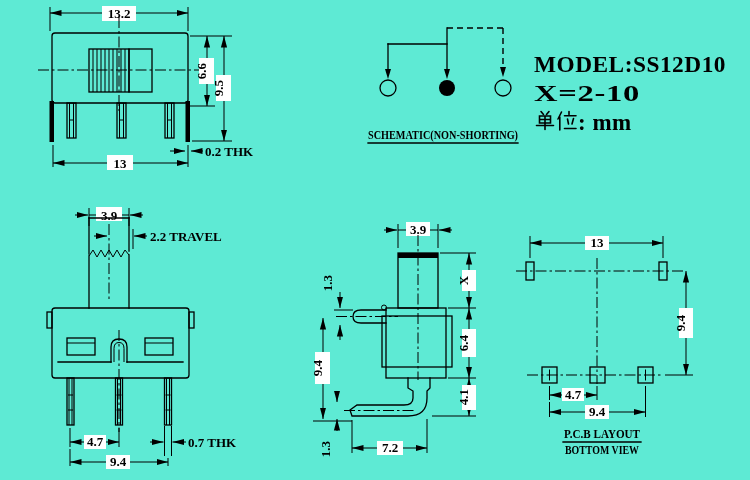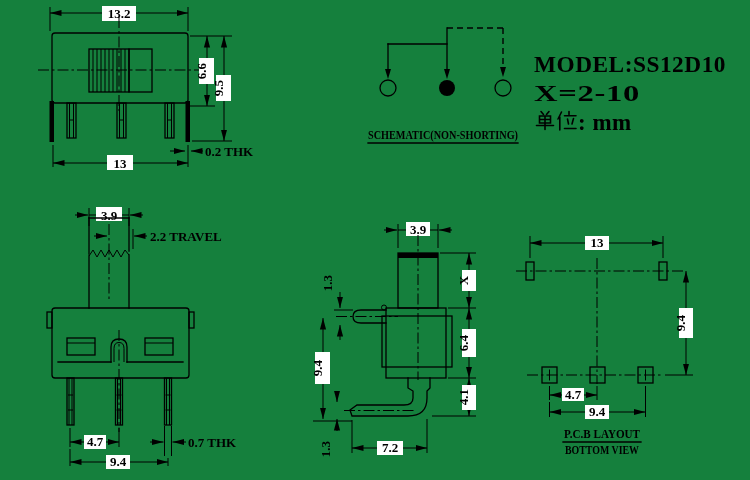--- a/index.html
+++ b/index.html
@@ -1,16 +1,16 @@
 <!DOCTYPE html>
 <html><head>
 <meta charset="utf-8">
 <style>
   html,body{margin:0;padding:0;background:#fff;}
-  #sheet{position:relative;width:750px;height:480px;background:#15803d;overflow:hidden;}
+  #sheet{position:relative;width:750px;height:480px;background:#5eead4;overflow:hidden;}
   svg{position:absolute;left:0;top:0;}
   .ln{stroke:#000;stroke-width:1.3;fill:none;stroke-linecap:square;}
   .thin{stroke:#000;stroke-width:1;fill:none;}
   .dim{stroke:#000;stroke-width:1;fill:none;}
   .cl{stroke:#000;stroke-width:1;fill:none;stroke-dasharray:11 3 2.5 3;}
   .dsh{stroke:#000;stroke-width:1.4;fill:none;stroke-dasharray:6 4;}
   .fill{fill:#000;stroke:none;}
   .gap{fill:#fff;stroke:none;}
   text{font-family:"Liberation Serif","DejaVu Serif",serif;font-weight:bold;fill:#000;font-size:13px;}
   .big{font-size:23px;letter-spacing:0.5px;}

